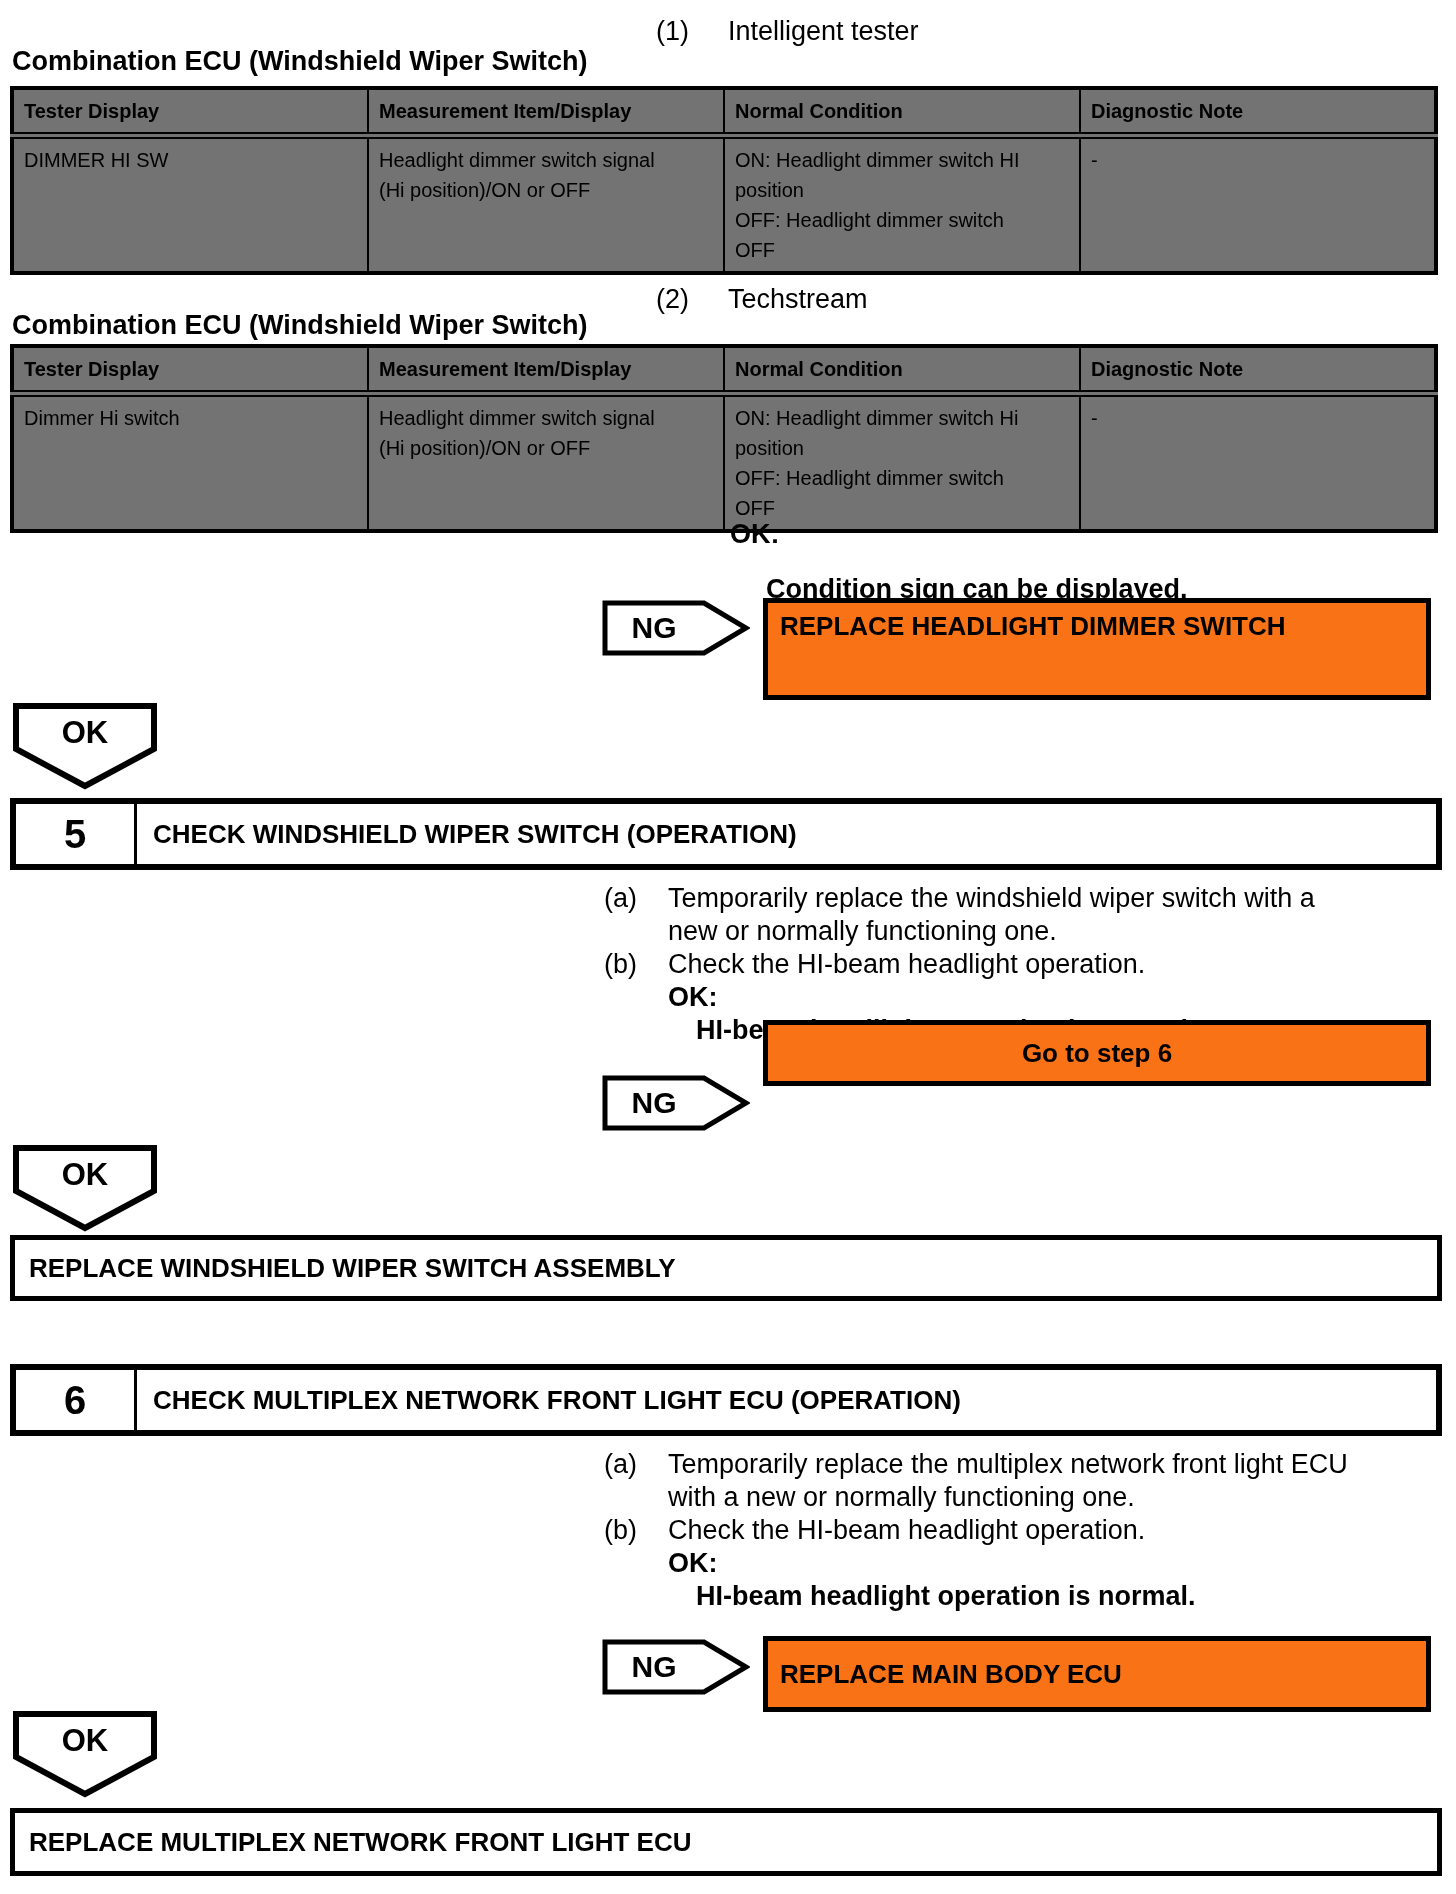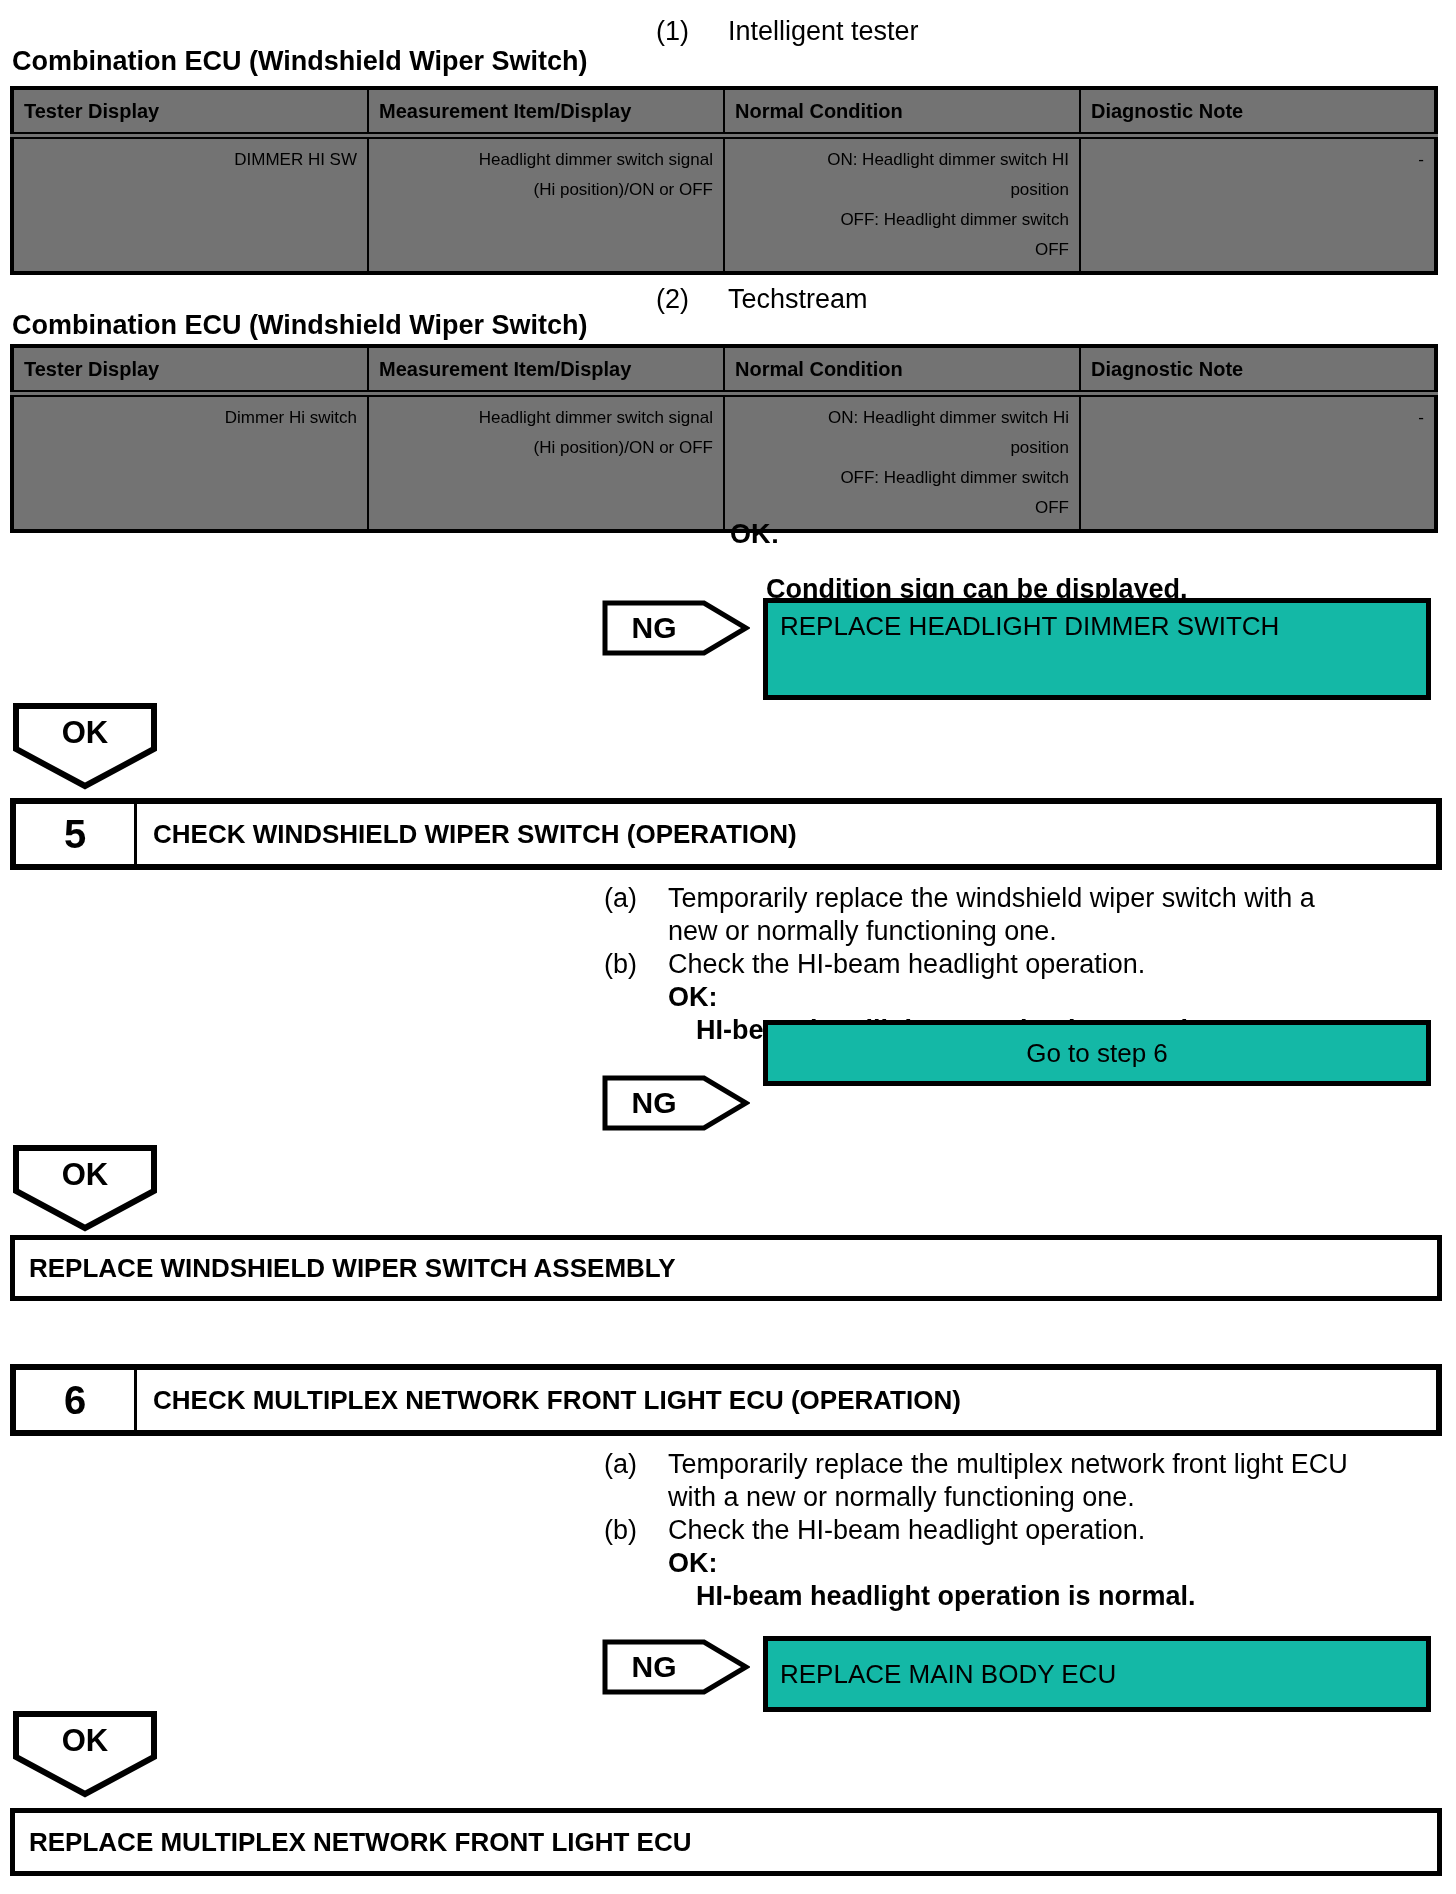--- a/index.html
+++ b/index.html
@@ -19,30 +19,30 @@
 
   
   table.dtab{border-collapse:collapse;table-layout:fixed;width:1428px;background:#737373;}
   table.dtab, table.dtab th, table.dtab td{border:2px solid #000;}
   table.dtab{border:4px solid #000;}
   table.dtab th{
     border-bottom:7px double #000;height:38px;font-size:20px;font-weight:bold;
     text-align:left;padding:2px 10px;vertical-align:middle;
   }
   table.dtab td{
-    font-size:17px;line-height:30px;text-align:right;padding:6px 10px;vertical-align:top;
+    font-size:20px;line-height:30px;text-align:left;padding:6px 10px;vertical-align:top;
   }
   .t1 td{height:114px;}
   .t2 td{height:110px;}
 
   
   .oknote{font-size:27px;font-weight:bold;line-height:32px;}
 
   
-  .resbox{border:5px solid #000;background:#14b8a6;font-size:26px;font-weight:normal;box-sizing:border-box;}
+  .resbox{border:5px solid #000;background:#f97316;font-size:26px;font-weight:bold;box-sizing:border-box;}
   .resbox.topleft{padding:8px 12px;}
   .resbox.center{display:flex;align-items:center;justify-content:center;}
   .resbox.leftmid{display:flex;align-items:center;padding:0 12px;}
 
   
   .actionbox{
     border:5px solid #000;background:#fff;font-size:26px;font-weight:bold;
     display:flex;align-items:center;padding:12px 14px;box-sizing:border-box;
   }
 

